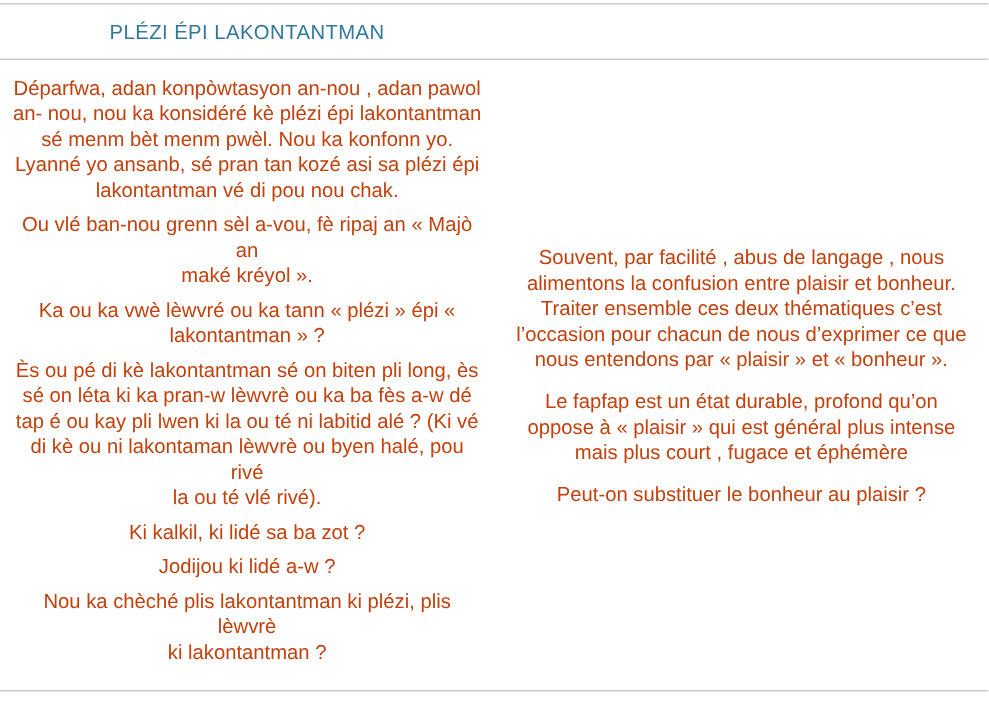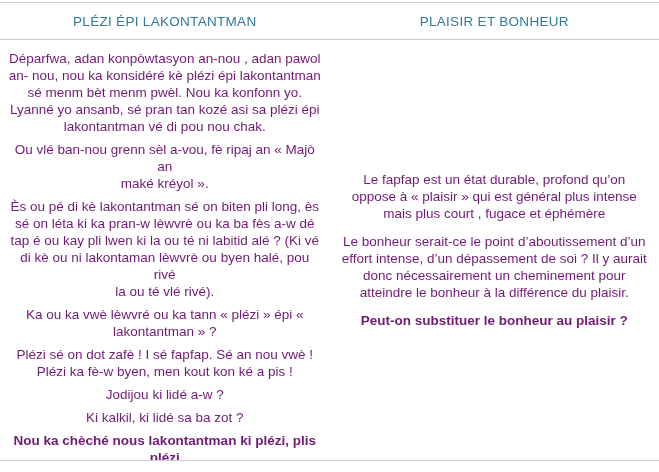--- a/index.html
+++ b/index.html
@@ -41,21 +41,21 @@
     height: 421px;
     border-bottom: 1px solid #cbcbcb;
     box-sizing: border-box;
     overflow: hidden;
   }
   .body-cell {
     flex: 0 0 50%;
     box-sizing: border-box;
     display: flex;
     flex-direction: column;
-    color: #701a75;
+    color: #c2410c;
     font-size: 13.5px;
     line-height: 17px;
     text-align: center;
   }
   .body-cell.top {
     justify-content: flex-start;
     padding: 10px 8px 6px 8px;
   }
   .body-cell.middle {
     justify-content: center;
@@ -63,66 +63,63 @@
   }
   .body-cell p {
     margin: 0 0 6px 0;
     white-space: pre-line;
   }
   .body-cell.middle p {
     margin: 0 0 11px 0;
   }
   .body-cell p:last-child {
     margin-bottom: 0;
-    font-weight: bold;
   }
 </style>
 </head>
 <body>
 
 <div class="page">
   <div class="comparison-table">
 
     <div class="header-row">
       <div class="header-cell">PLÉZI ÉPI LAKONTANTMAN</div>
-      <div class="header-cell">PLAISIR ET BONHEUR</div>
     </div>
 
     <div class="body-row">
 
       <div class="body-cell top">
         <p>Déparfwa, adan konpòwtasyon an-nou , adan pawol
 an- nou, nou ka konsidéré kè plézi épi lakontantman
 sé menm bèt menm pwèl. Nou ka konfonn yo.
 Lyanné yo ansanb, sé pran tan kozé asi sa plézi épi
 lakontantman vé di pou nou chak.</p>
         <p>Ou vlé ban-nou grenn sèl a-vou, fè ripaj an « Majò an
 maké kréyol ».</p>
+        <p>Ka ou ka vwè lèwvré ou ka tann « plézi » épi «
+lakontantman » ?</p>
         <p>Ès ou pé di kè lakontantman sé on biten pli long, ès
 sé on léta ki ka pran-w lèwvrè ou ka ba fès a-w dé
 tap é ou kay pli lwen ki la ou té ni labitid alé ? (Ki vé
 di kè ou ni lakontaman lèwvrè ou byen halé, pou rivé
 la ou té vlé rivé).</p>
-        <p>Ka ou ka vwè lèwvré ou ka tann « plézi » épi «
-lakontantman » ?</p>
-        <p>Plézi sé on dot zafè ! I sé fapfap. Sé an nou vwè !
-Plézi ka fè-w byen, men kout kon ké a pis !</p>
+        <p>Ki kalkil, ki lidé sa ba zot ?</p>
         <p>Jodijou ki lidé a-w ?</p>
-        <p>Ki kalkil, ki lidé sa ba zot ?</p>
-        <p>Nou ka chèché nous lakontantman ki plézi, plis plézi
+        <p>Nou ka chèché plis lakontantman ki plézi, plis lèwvrè
 ki lakontantman ?</p>
 
       </div>
 
       <div class="body-cell middle">
+        <p>Souvent, par facilité , abus de langage , nous
+alimentons la confusion entre plaisir et bonheur.
+Traiter ensemble ces deux thématiques c’est
+l’occasion pour chacun de nous d’exprimer ce que
+nous entendons par « plaisir » et « bonheur ».</p>
         <p>Le fapfap est un état durable, profond qu’on
 oppose à « plaisir » qui est général plus intense
 mais plus court , fugace et éphémère</p>
-        <p>Le bonheur serait-ce le point d’aboutissement d’un
-effort intense, d’un dépassement de soi ? Il y aurait
-donc nécessairement un cheminement pour
-atteindre le bonheur à la différence du plaisir.</p>
         <p>Peut-on substituer le bonheur au plaisir ?</p>
       </div>
 
     </div>
   </div>
 </div>
 
 </body></html>

